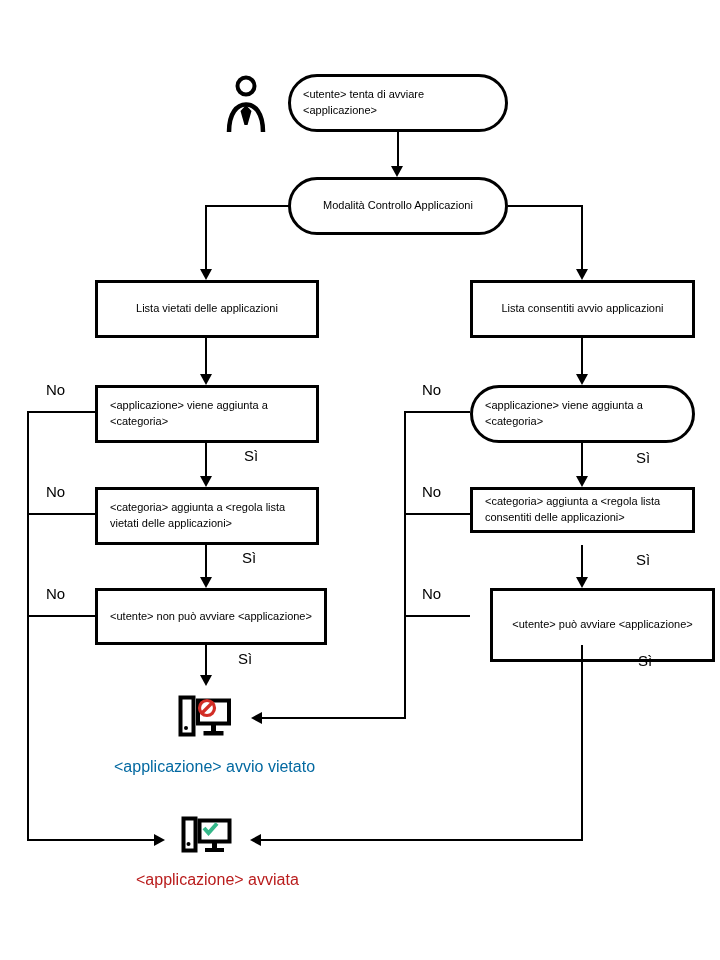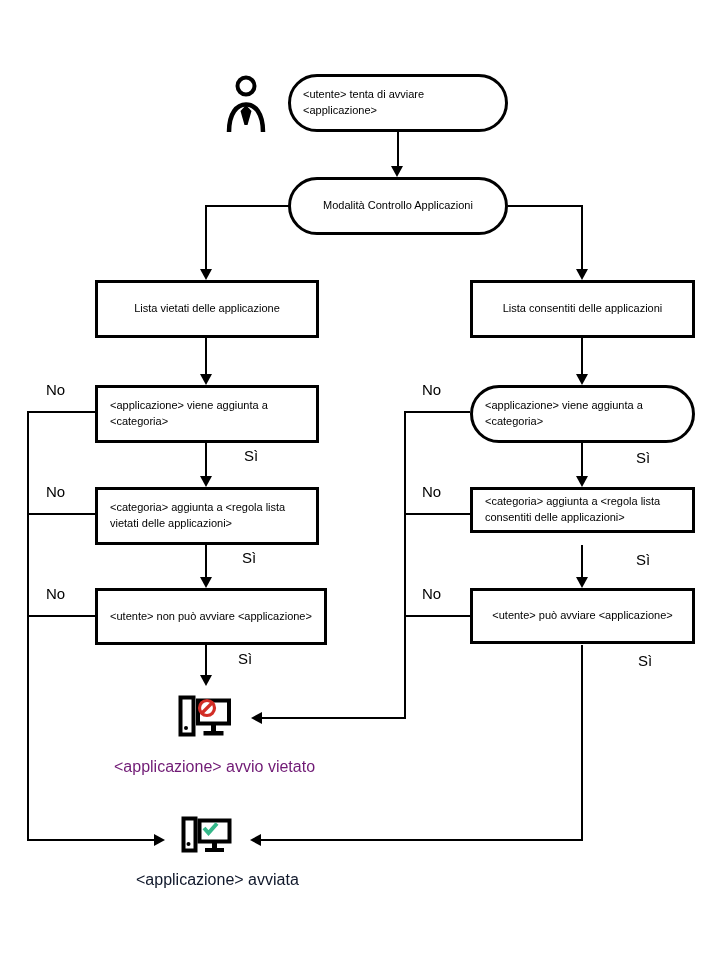--- a/index.html
+++ b/index.html
@@ -15,54 +15,54 @@
   .hline{height:2px;}
   .vline{width:2px;}
 
   .arrow{position:absolute;width:0;height:0;}
   .arrow.down{border-left:6px solid transparent;border-right:6px solid transparent;border-top:11px solid #000;}
   .arrow.left{border-top:6px solid transparent;border-bottom:6px solid transparent;border-right:11px solid #000;}
   .arrow.right{border-top:6px solid transparent;border-bottom:6px solid transparent;border-left:11px solid #000;}
 
   .edge-label{position:absolute;font-size:15px;color:#000;}
   .outcome-label{position:absolute;font-size:16px;white-space:nowrap;}
-  .blocked-label{color:#701a75;}
-  .launched-label{color:#0f172a;}
+  .blocked-label{color:#0369a1;}
+  .launched-label{color:#b91c1c;}
   .icon{position:absolute;}
 </style>
 </head>
 <body>
 
 <div class="canvas">
 
   <svg class="icon" style="left:226px;top:75px" width="40" height="58" viewBox="0 0 40 58">
     <circle cx="20" cy="11" r="8.5" fill="none" stroke="#000" stroke-width="4"></circle>
     <path d="M3 57 C3 38 11 29.5 20 29.5 C29 29.5 37 38 37 57" fill="none" stroke="#000" stroke-width="4.5"></path>
     <path d="M20 30 L25.5 36 L21.5 50 L18.5 50 L14.5 36 Z" fill="#000"></path>
   </svg>
 
   <div class="node stadium" style="left:288px;top:74px;width:220px;height:58px">&lt;utente&gt; tenta di avviare &lt;applicazione&gt;</div>
 
   <div class="node stadium" style="left:288px;top:177px;width:220px;height:58px">Modalità Controllo Applicazioni</div>
 
-  <div class="node" style="left:95px;top:280px;width:224px;height:58px">Lista vietati delle applicazione</div>
+  <div class="node" style="left:95px;top:280px;width:224px;height:58px">Lista vietati delle applicazioni</div>
 
-  <div class="node" style="left:470px;top:280px;width:225px;height:58px">Lista consentiti delle applicazioni</div>
+  <div class="node" style="left:470px;top:280px;width:225px;height:58px">Lista consentiti avvio applicazioni</div>
 
   <div class="node" style="left:95px;top:385px;width:224px;height:58px">&lt;applicazione&gt; viene aggiunta a &lt;categoria&gt;</div>
 
   <div class="node stadium" style="left:470px;top:385px;width:225px;height:58px">&lt;applicazione&gt; viene aggiunta a &lt;categoria&gt;</div>
 
   <div class="node" style="left:95px;top:487px;width:224px;height:58px">&lt;categoria&gt; aggiunta a &lt;regola lista vietati delle applicazioni&gt;</div>
 
   <div class="node" style="left:470px;top:487px;width:225px;height:46px">&lt;categoria&gt; aggiunta a &lt;regola lista consentiti delle applicazioni&gt;</div>
 
   <div class="node" style="left:95px;top:588px;width:232px;height:57px">&lt;utente&gt; non può avviare &lt;applicazione&gt;</div>
 
-  <div class="node" style="left:470px;top:588px;width:225px;height:56px">&lt;utente&gt; può avviare &lt;applicazione&gt;</div>
+  <div class="node" style="left:490px;top:588px;width:225px;height:74px">&lt;utente&gt; può avviare &lt;applicazione&gt;</div>
 
   <div class="vline" style="left:397px;top:132px;height:35px"></div>
   <div class="arrow down" style="left:391px;top:166px"></div>
 
   <div class="hline" style="left:205px;top:205px;width:84px"></div>
   <div class="vline" style="left:205px;top:205px;height:65px"></div>
   <div class="arrow down" style="left:200px;top:269px"></div>
 
   <div class="hline" style="left:508px;top:205px;width:75px"></div>
   <div class="vline" style="left:581px;top:205px;height:65px"></div>

